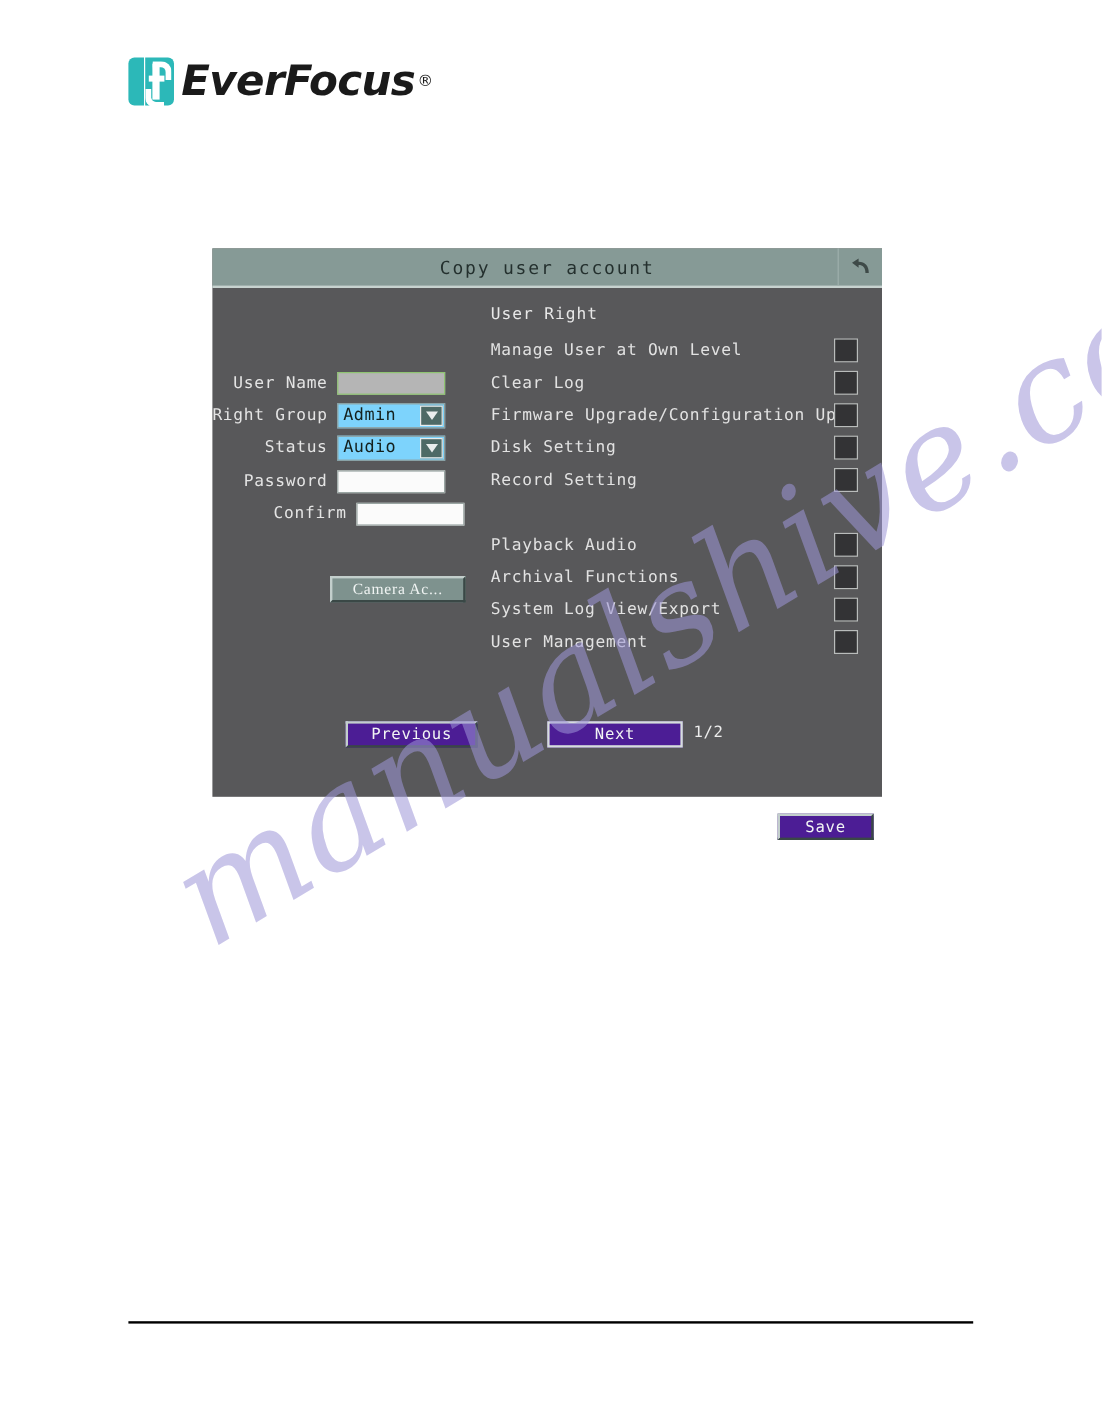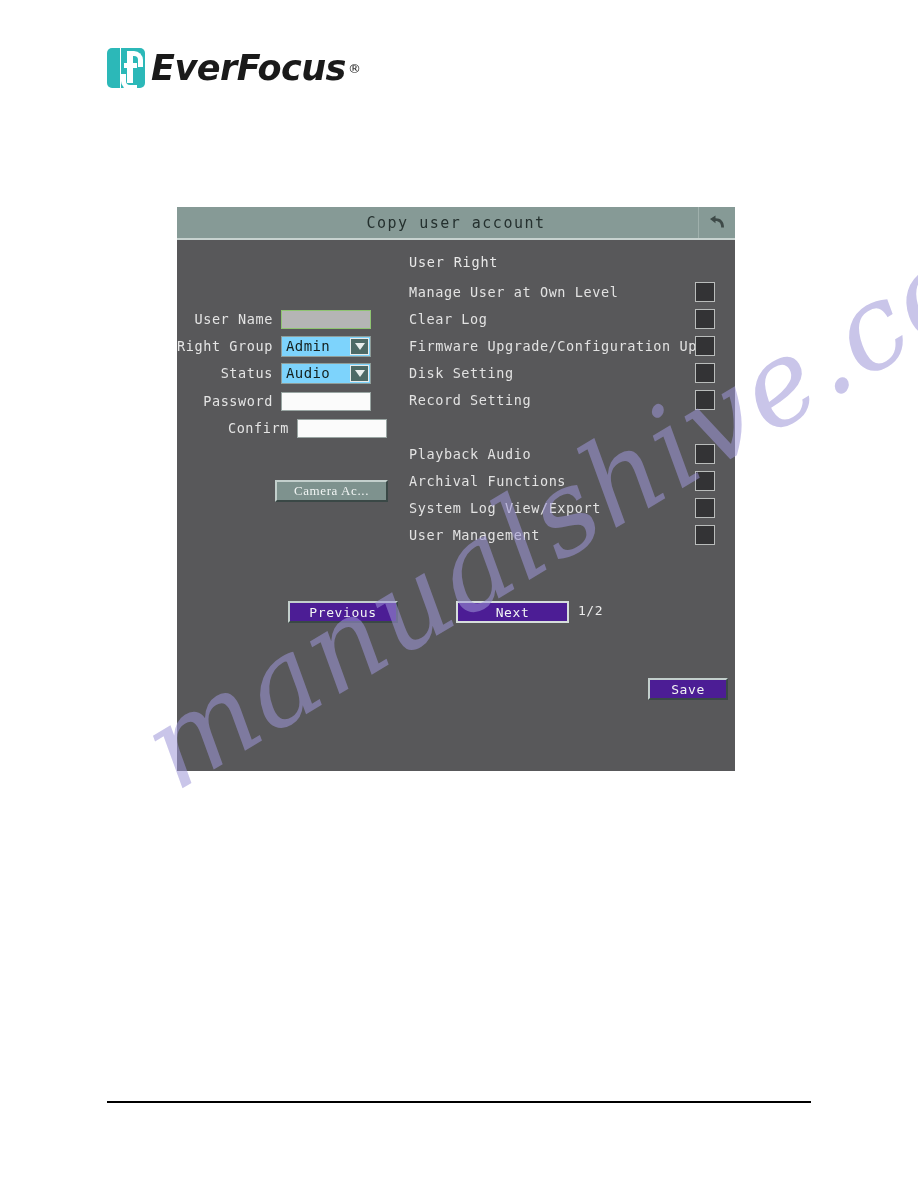--- a/index.html
+++ b/index.html
@@ -126,21 +126,21 @@
     vertical-align: super;
     margin-left: 2px;
   }
 
   
   #dvr-dialog {
     position: absolute;
     left: 177px;
     top: 207px;
     width: 558px;
-    height: 564px;
+    height: 457px;
     background: #58585a;
     font-family: "DejaVu Sans Mono", monospace;
     z-index: 3;
   }
   #dialog-titlebar {
     position: relative;
     height: 31px;
     background: #869a96;
     border-bottom: 2px solid #c7d2cf;
     display: flex;

